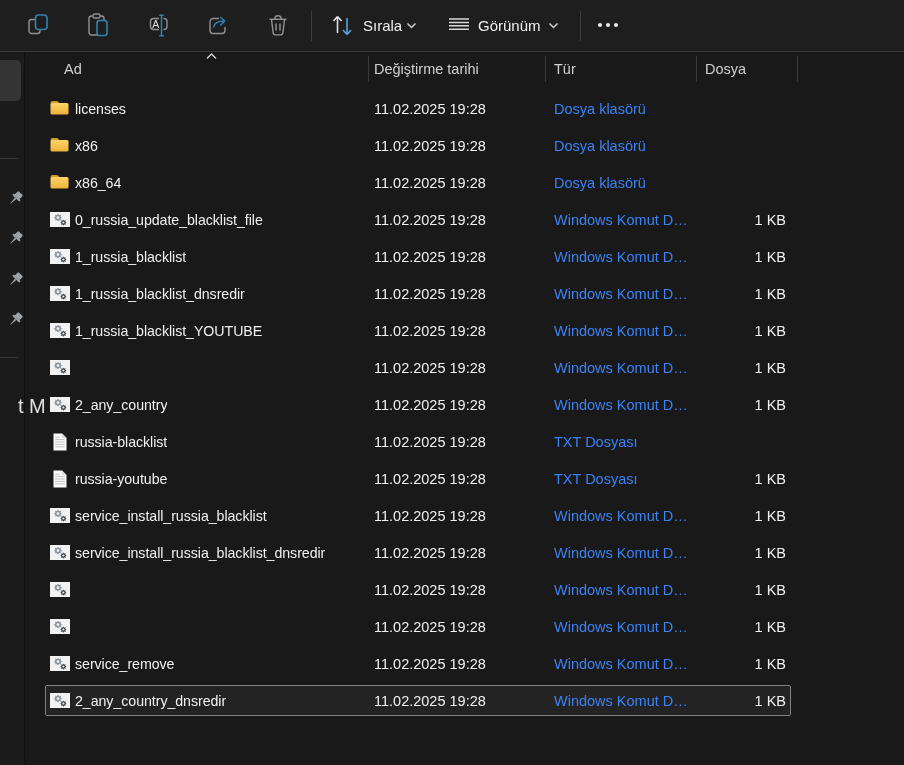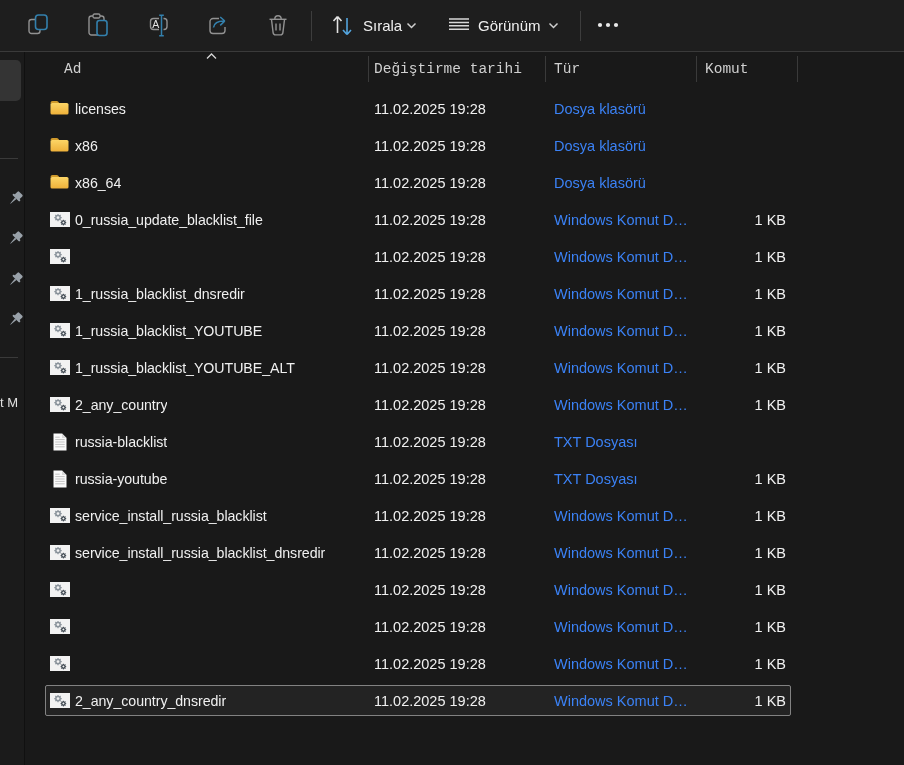--- a/index.html
+++ b/index.html
@@ -7,21 +7,21 @@
   
   #toolbar{position:absolute;left:0;top:0;width:904px;height:52px;background:#1e1e1e;border-bottom:1px solid #3a3a3a;box-sizing:border-box;}
   .tsep{position:absolute;top:11px;width:1px;height:30px;background:#3d3d3d;}
   .tbtxt{position:absolute;top:0;height:60px;line-height:52px;color:#efefef;font-size:15px;}
   
   #nav{position:absolute;left:0;top:52px;width:24px;height:713px;background:#1b1b1b;}
   #navsel{position:absolute;left:-8px;top:8px;width:29px;height:41px;background:#343434;border-radius:5px;}
   .navline{position:absolute;left:0;height:1px;background:#3a3a3a;}
   #paneline{position:absolute;left:24px;top:52px;width:1px;height:713px;background:#101010;}
   
-  .hdr{position:absolute;top:53px;height:32px;line-height:32px;color:#d0d0d0;font-size:14.5px;font-family:Liberation Mono, monospace;}
+  .hdr{position:absolute;top:53px;height:32px;line-height:32px;color:#d0d0d0;font-size:14.5px;}
   .hsep{position:absolute;top:56px;width:1px;height:26px;background:#3a3a3a;}
   
   .row{position:absolute;left:45px;width:760px;height:37px;}
   .name{position:absolute;left:30px;top:0;height:37px;line-height:37px;color:#f0f0f0;font-size:14.2px;letter-spacing:-0.05px;white-space:nowrap;overflow:hidden;text-overflow:ellipsis;max-width:278px;}
   .date{position:absolute;left:329px;top:0;height:37px;line-height:37px;color:#f0f0f0;font-size:14.5px;white-space:nowrap;}
   .type{position:absolute;left:509px;top:0;height:37px;line-height:37px;color:#3b82f6;font-size:14.5px;white-space:nowrap;}
   .size{position:absolute;left:620px;width:121px;top:0;height:37px;line-height:37px;color:#f0f0f0;font-size:14.5px;text-align:right;}
   .ricon{position:absolute;left:5px;top:10px;}
   .fold{position:absolute;left:5px;top:9px;}
   #selrow{position:absolute;left:45px;top:685px;width:746px;height:31px;background:#232323;border:1px solid #828282;border-radius:2px;box-sizing:border-box;}
@@ -75,21 +75,21 @@
       <circle cx="19" cy="3" r="2.1" fill="#eaeaea"></circle>
   </svg>
 </div>
 
 <div id="nav">
   <div id="navsel"></div>
 </div>
 <div id="paneline"></div>
 <div class="navline" style="top:158px;width:18px"></div>
 <div class="navline" style="top:357px;width:18px"></div>
-<div class="abs" style="left:0;top:395px;color:#e0e0e0;font-size:13px;">t M</div>
+<div class="abs" style="left:0;top:395px;color:#e0e0e0;font-size:20px;padding-left:18px;">t M</div>
 
 <div id="pins">
     <svg class="abs" style="left:6px;top:190px" width="18" height="18" viewBox="0 0 16 16">
       <g transform="rotate(45 8 8)" fill="#99a1a9">
         <rect x="5" y="0.8" width="6" height="5" rx="1"></rect>
         <rect x="3.6" y="5.2" width="8.8" height="1.9" rx="0.9"></rect>
         <path d="M7.1 7.1 h1.8 l-0.6 6.4 q-0.3 0.9 -0.6 0 z"></path>
       </g>
     </svg>
     <svg class="abs" style="left:6px;top:230px" width="18" height="18" viewBox="0 0 16 16">
@@ -114,21 +114,21 @@
       </g>
     </svg>
   </div>
 
 <div class="hdr" style="left:64px">Ad</div>
 <svg class="abs" style="left:206px;top:53px" width="11" height="7" viewBox="0 0 11 7">
     <path d="M1 5.5 L5.5 1 L10 5.5" fill="none" stroke="#d5d5d5" stroke-width="1.3"></path>
   </svg>
 <div class="hdr" style="left:374px">Değiştirme tarihi</div>
 <div class="hdr" style="left:554px">Tür</div>
-<div class="hdr" style="left:705px">Komut</div>
+<div class="hdr" style="left:705px">Dosya</div>
 <div class="hsep" style="left:368px"></div>
 <div class="hsep" style="left:545px"></div>
 <div class="hsep" style="left:696px"></div>
 <div class="hsep" style="left:797px"></div>
 
 <div id="selrow"></div>
 <div id="rows">
     <div class="row" style="top:91px">
       <svg class="fold" width="19" height="15" viewBox="0 0 19 15">
         <path d="M0.5 3 a2 2 0 0 1 2 -2 h4.2 a2 2 0 0 1 1.6 0.8 l1.2 1.7 h-9z" fill="#cf9a2c"></path>
@@ -199,20 +199,21 @@
         <rect x="0" y="0" width="20" height="15" fill="#f2f2f2"></rect>
         <g stroke="#8a939b" fill="none">
           <circle cx="8" cy="5.6" r="2.2" stroke-width="1.5"></circle>
           <path d="M8 1.9 v1.4 M8 7.9 v1.4 M4.3 5.6 h1.4 M10.3 5.6 h1.4 M5.4 3 l1 1 M10.6 3 l-1 1 M5.4 8.2 l1 -1 M10.6 8.2 l-1 -1" stroke-width="1.1"></path>
         </g>
         <g stroke="#3e4750" fill="none">
           <circle cx="13.4" cy="10.6" r="1.7" stroke-width="1.4"></circle>
           <path d="M13.4 7.8 v1.1 M13.4 12.3 v1.1 M10.6 10.6 h1.1 M15.1 10.6 h1.1 M11.4 8.6 l0.8 0.8 M15.4 8.6 l-0.8 0.8 M11.4 12.6 l0.8 -0.8 M15.4 12.6 l-0.8 -0.8" stroke-width="1"></path>
         </g>
       </svg>
+      <div class="name">1_russia_blacklist</div>
       <div class="date">11.02.2025 19:28</div>
       <div class="type">Windows Komut D…</div>
       <div class="size">1 KB</div>
     </div>
     <div class="row" style="top:276px">
       <svg class="ricon" width="20" height="15" viewBox="0 0 20 15">
         <rect x="0" y="0" width="20" height="15" fill="#f2f2f2"></rect>
         <g stroke="#8a939b" fill="none">
           <circle cx="8" cy="5.6" r="2.2" stroke-width="1.5"></circle>
           <path d="M8 1.9 v1.4 M8 7.9 v1.4 M4.3 5.6 h1.4 M10.3 5.6 h1.4 M5.4 3 l1 1 M10.6 3 l-1 1 M5.4 8.2 l1 -1 M10.6 8.2 l-1 -1" stroke-width="1.1"></path>
@@ -249,21 +250,20 @@
         <rect x="0" y="0" width="20" height="15" fill="#f2f2f2"></rect>
         <g stroke="#8a939b" fill="none">
           <circle cx="8" cy="5.6" r="2.2" stroke-width="1.5"></circle>
           <path d="M8 1.9 v1.4 M8 7.9 v1.4 M4.3 5.6 h1.4 M10.3 5.6 h1.4 M5.4 3 l1 1 M10.6 3 l-1 1 M5.4 8.2 l1 -1 M10.6 8.2 l-1 -1" stroke-width="1.1"></path>
         </g>
         <g stroke="#3e4750" fill="none">
           <circle cx="13.4" cy="10.6" r="1.7" stroke-width="1.4"></circle>
           <path d="M13.4 7.8 v1.1 M13.4 12.3 v1.1 M10.6 10.6 h1.1 M15.1 10.6 h1.1 M11.4 8.6 l0.8 0.8 M15.4 8.6 l-0.8 0.8 M11.4 12.6 l0.8 -0.8 M15.4 12.6 l-0.8 -0.8" stroke-width="1"></path>
         </g>
       </svg>
-      <div class="name">1_russia_blacklist_YOUTUBE_ALT</div>
       <div class="date">11.02.2025 19:28</div>
       <div class="type">Windows Komut D…</div>
       <div class="size">1 KB</div>
     </div>
     <div class="row" style="top:387px">
       <svg class="ricon" width="20" height="15" viewBox="0 0 20 15">
         <rect x="0" y="0" width="20" height="15" fill="#f2f2f2"></rect>
         <g stroke="#8a939b" fill="none">
           <circle cx="8" cy="5.6" r="2.2" stroke-width="1.5"></circle>
           <path d="M8 1.9 v1.4 M8 7.9 v1.4 M4.3 5.6 h1.4 M10.3 5.6 h1.4 M5.4 3 l1 1 M10.6 3 l-1 1 M5.4 8.2 l1 -1 M10.6 8.2 l-1 -1" stroke-width="1.1"></path>
@@ -374,20 +374,21 @@
         <rect x="0" y="0" width="20" height="15" fill="#f2f2f2"></rect>
         <g stroke="#8a939b" fill="none">
           <circle cx="8" cy="5.6" r="2.2" stroke-width="1.5"></circle>
           <path d="M8 1.9 v1.4 M8 7.9 v1.4 M4.3 5.6 h1.4 M10.3 5.6 h1.4 M5.4 3 l1 1 M10.6 3 l-1 1 M5.4 8.2 l1 -1 M10.6 8.2 l-1 -1" stroke-width="1.1"></path>
         </g>
         <g stroke="#3e4750" fill="none">
           <circle cx="13.4" cy="10.6" r="1.7" stroke-width="1.4"></circle>
           <path d="M13.4 7.8 v1.1 M13.4 12.3 v1.1 M10.6 10.6 h1.1 M15.1 10.6 h1.1 M11.4 8.6 l0.8 0.8 M15.4 8.6 l-0.8 0.8 M11.4 12.6 l0.8 -0.8 M15.4 12.6 l-0.8 -0.8" stroke-width="1"></path>
         </g>
       </svg>
+      <div class="name">service_remove</div>
       <div class="date">11.02.2025 19:28</div>
       <div class="type">Windows Komut D…</div>
       <div class="size">1 KB</div>
     </div>
     <div class="row" style="top:683px">
       <svg class="ricon" width="20" height="15" viewBox="0 0 20 15">
         <rect x="0" y="0" width="20" height="15" fill="#f2f2f2"></rect>
         <g stroke="#8a939b" fill="none">
           <circle cx="8" cy="5.6" r="2.2" stroke-width="1.5"></circle>
           <path d="M8 1.9 v1.4 M8 7.9 v1.4 M4.3 5.6 h1.4 M10.3 5.6 h1.4 M5.4 3 l1 1 M10.6 3 l-1 1 M5.4 8.2 l1 -1 M10.6 8.2 l-1 -1" stroke-width="1.1"></path>

